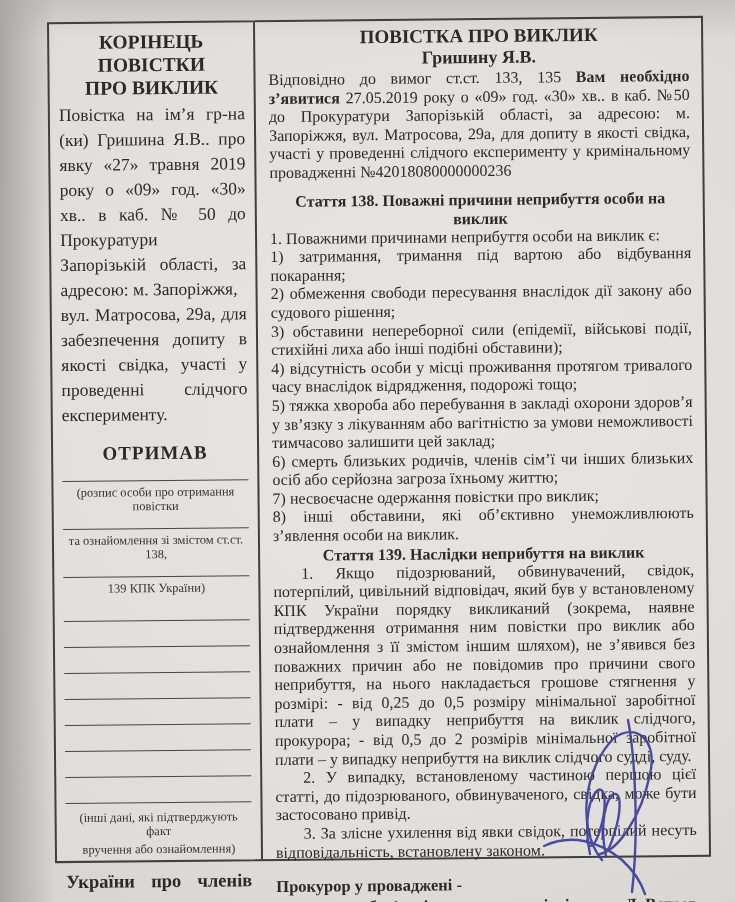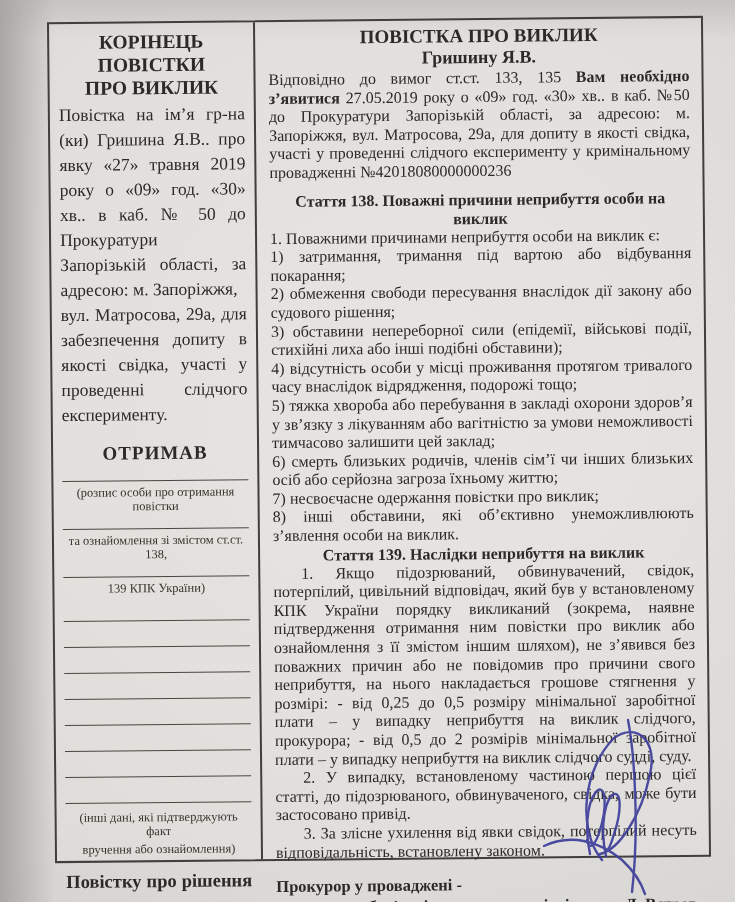--- a/index.html
+++ b/index.html
@@ -79,23 +79,23 @@
     <div class="rule rule-b"></div>
     <div class="rule rule-b"></div>
     <div class="rule rule-b"></div>
     <div class="rule rule-b"></div>
 
     <div class="cap" style="margin-top:7px">(інші дані, які підтверджують факт</div>
     <div class="cap">вручення або ознайомлення)</div>
 
     <div class="handed">
       <div class="handed-row1">
-        <span>Повістку</span>
+        <span>України</span>
         <span>про</span>
-        <span>рішення</span>
+        <span>членів</span>
       </div>
       <div class="handed-row2">
         <span>вручив</span>
         <span class="grow-rule"></span>
       </div>
     </div>
 
   </div>
 
   <div class="col-right">

